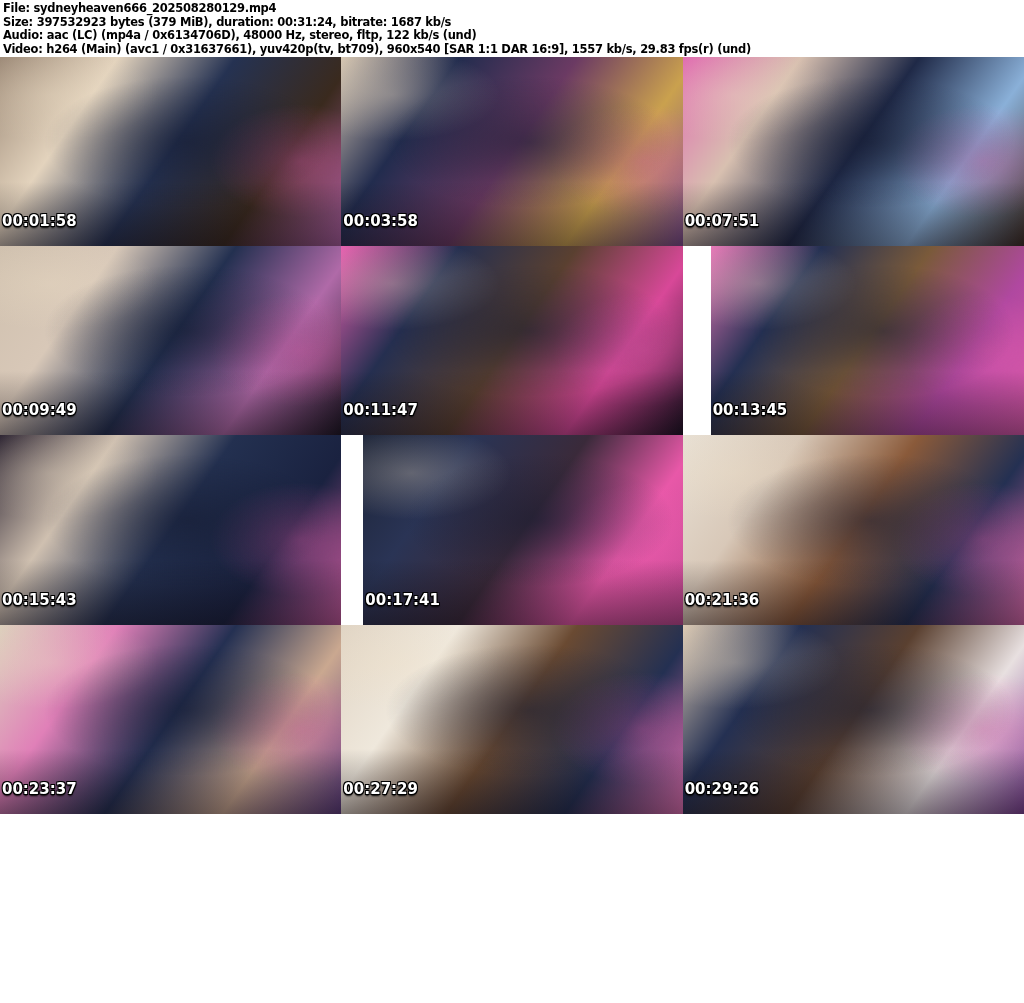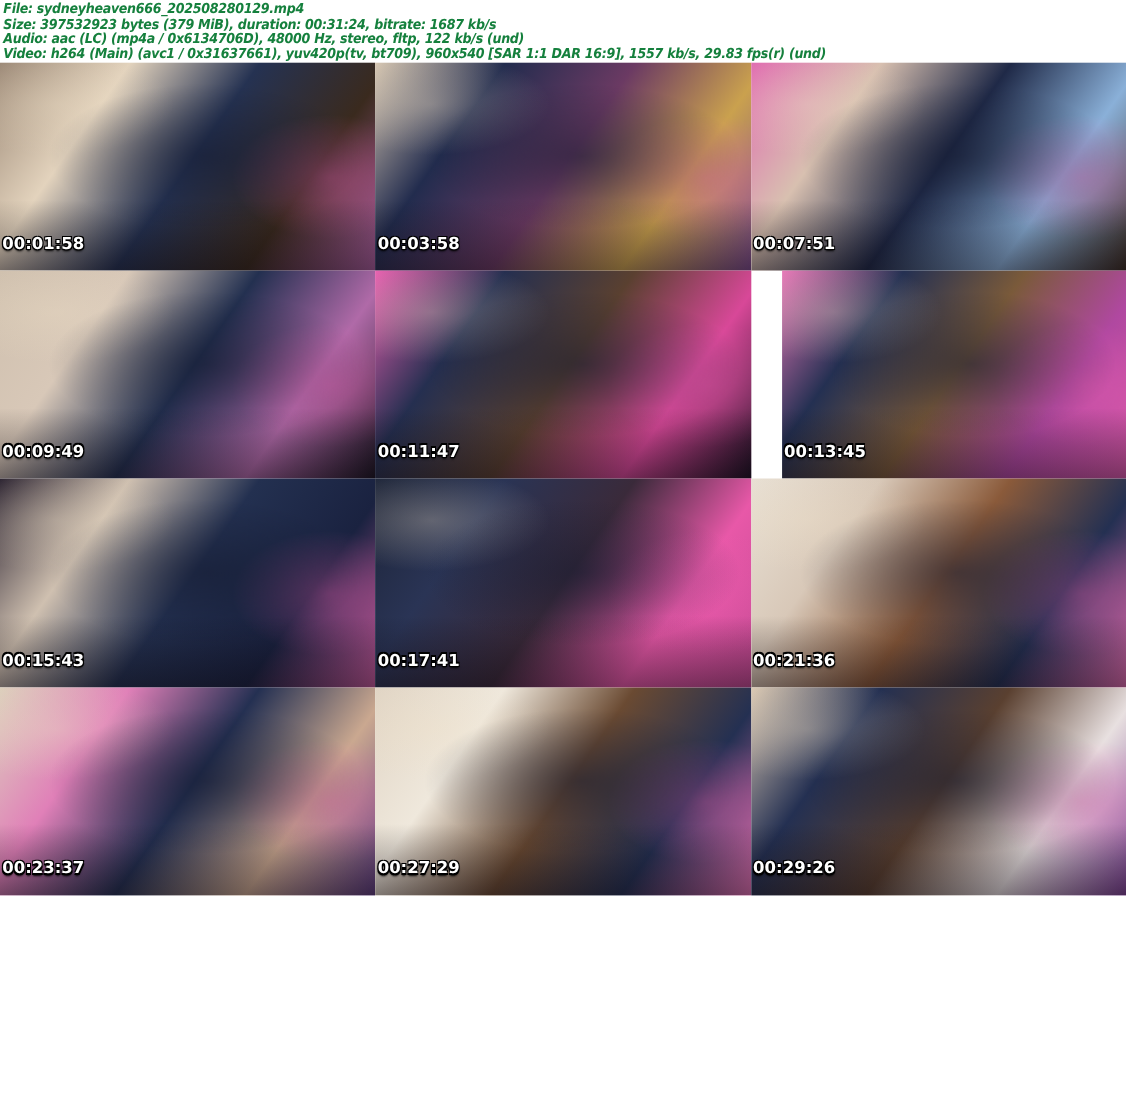--- a/index.html
+++ b/index.html
@@ -12,23 +12,22 @@
     background: #ffffff;
     overflow: hidden;
     position: relative;
   }
 
   
   .meta-header {
     width: 100%;
     height: 57px;
     background: #ffffff;
-    color: #15803d;
+    color: #000000;
     padding: 1px 0 0 3px;
-    font-style: italic;
   }
   .meta-line {
     font-size: 12.5px;
     font-weight: bold;
     line-height: 13.6px;
     letter-spacing: -0.3px;
     white-space: nowrap;
     font-family: "DejaVu Sans", "Liberation Sans", sans-serif;
     transform-origin: left center;
     transform: scaleX(0.92);
@@ -110,21 +109,21 @@
       </div>
     <div class="thumb" style="background: linear-gradient(125deg, rgb(232, 96, 176) 0%, rgb(37, 47, 80) 25%, rgb(90, 64, 48) 50%, rgb(216, 72, 152) 75%, rgb(26, 16, 32) 100%);">
         <span class="timestamp">00:11:47</span>
       </div>
     <div class="thumb" style="background: linear-gradient(125deg, rgb(232, 120, 184) 0%, rgb(36, 48, 82) 25%, rgb(122, 90, 58) 50%, rgb(176, 72, 160) 75%, rgb(216, 88, 168) 100%); margin-left: 28px;">
         <span class="timestamp">00:13:45</span>
       </div>
     <div class="thumb" style="background: linear-gradient(125deg, rgb(42, 34, 48) 0%, rgb(207, 192, 176) 25%, rgb(35, 48, 80) 50%, rgb(26, 34, 64) 75%, rgb(192, 88, 152) 100%);">
         <span class="timestamp">00:15:43</span>
       </div>
-    <div class="thumb" style="background: linear-gradient(125deg, rgb(28, 36, 56) 0%, rgb(42, 52, 85) 25%, rgb(58, 42, 58) 50%, rgb(232, 88, 168) 75%, rgb(192, 72, 144) 100%);">
+    <div class="thumb" style="background: linear-gradient(125deg, rgb(28, 36, 56) 0%, rgb(42, 52, 85) 25%, rgb(58, 42, 58) 50%, rgb(232, 88, 168) 75%, rgb(192, 72, 144) 100%); margin-left: 22px;">
         <span class="timestamp">00:17:41</span>
       </div>
     <div class="thumb" style="background: linear-gradient(125deg, rgb(232, 224, 212) 0%, rgb(216, 200, 184) 25%, rgb(138, 90, 58) 50%, rgb(36, 48, 82) 75%, rgb(216, 104, 168) 100%);">
         <span class="timestamp">00:21:36</span>
       </div>
     <div class="thumb" style="background: linear-gradient(125deg, rgb(220, 208, 188) 0%, rgb(224, 128, 184) 25%, rgb(36, 48, 82) 50%, rgb(202, 168, 144) 75%, rgb(90, 58, 122) 100%);">
         <span class="timestamp">00:23:37</span>
       </div>
     <div class="thumb" style="background: linear-gradient(125deg, rgb(224, 212, 196) 0%, rgb(239, 232, 220) 25%, rgb(106, 74, 50) 50%, rgb(36, 48, 82) 75%, rgb(224, 112, 176) 100%);">
         <span class="timestamp">00:27:29</span>

